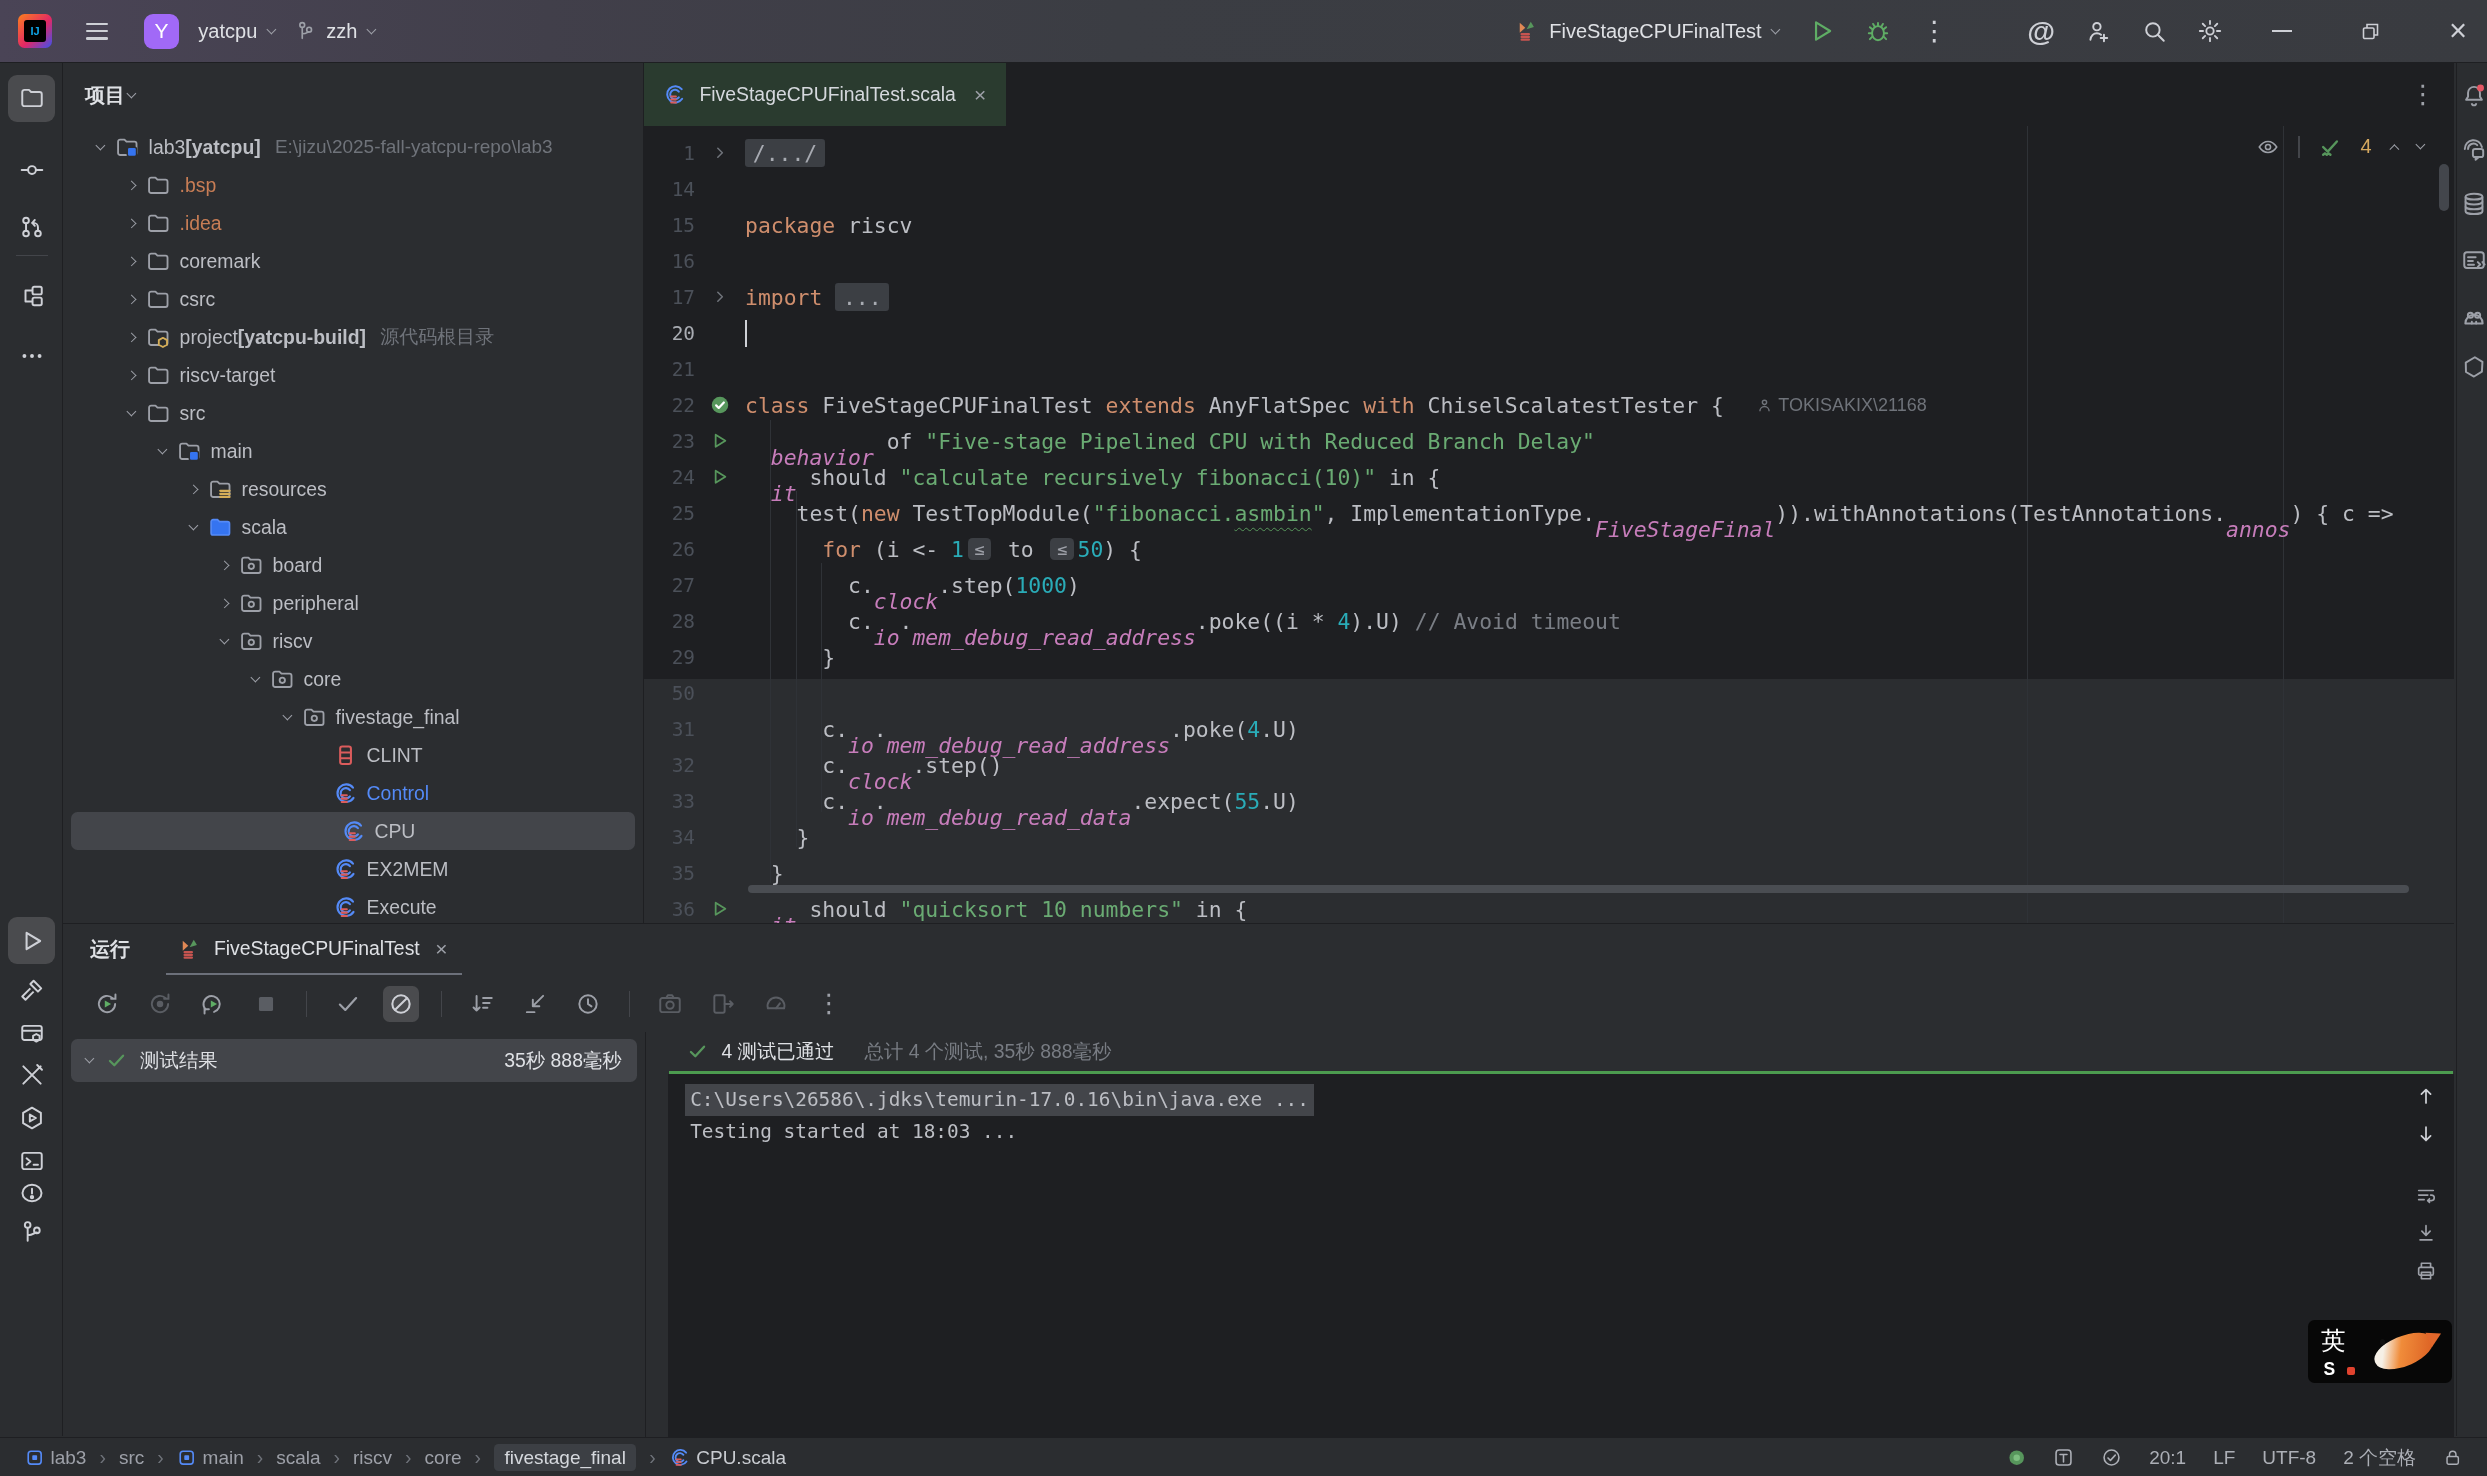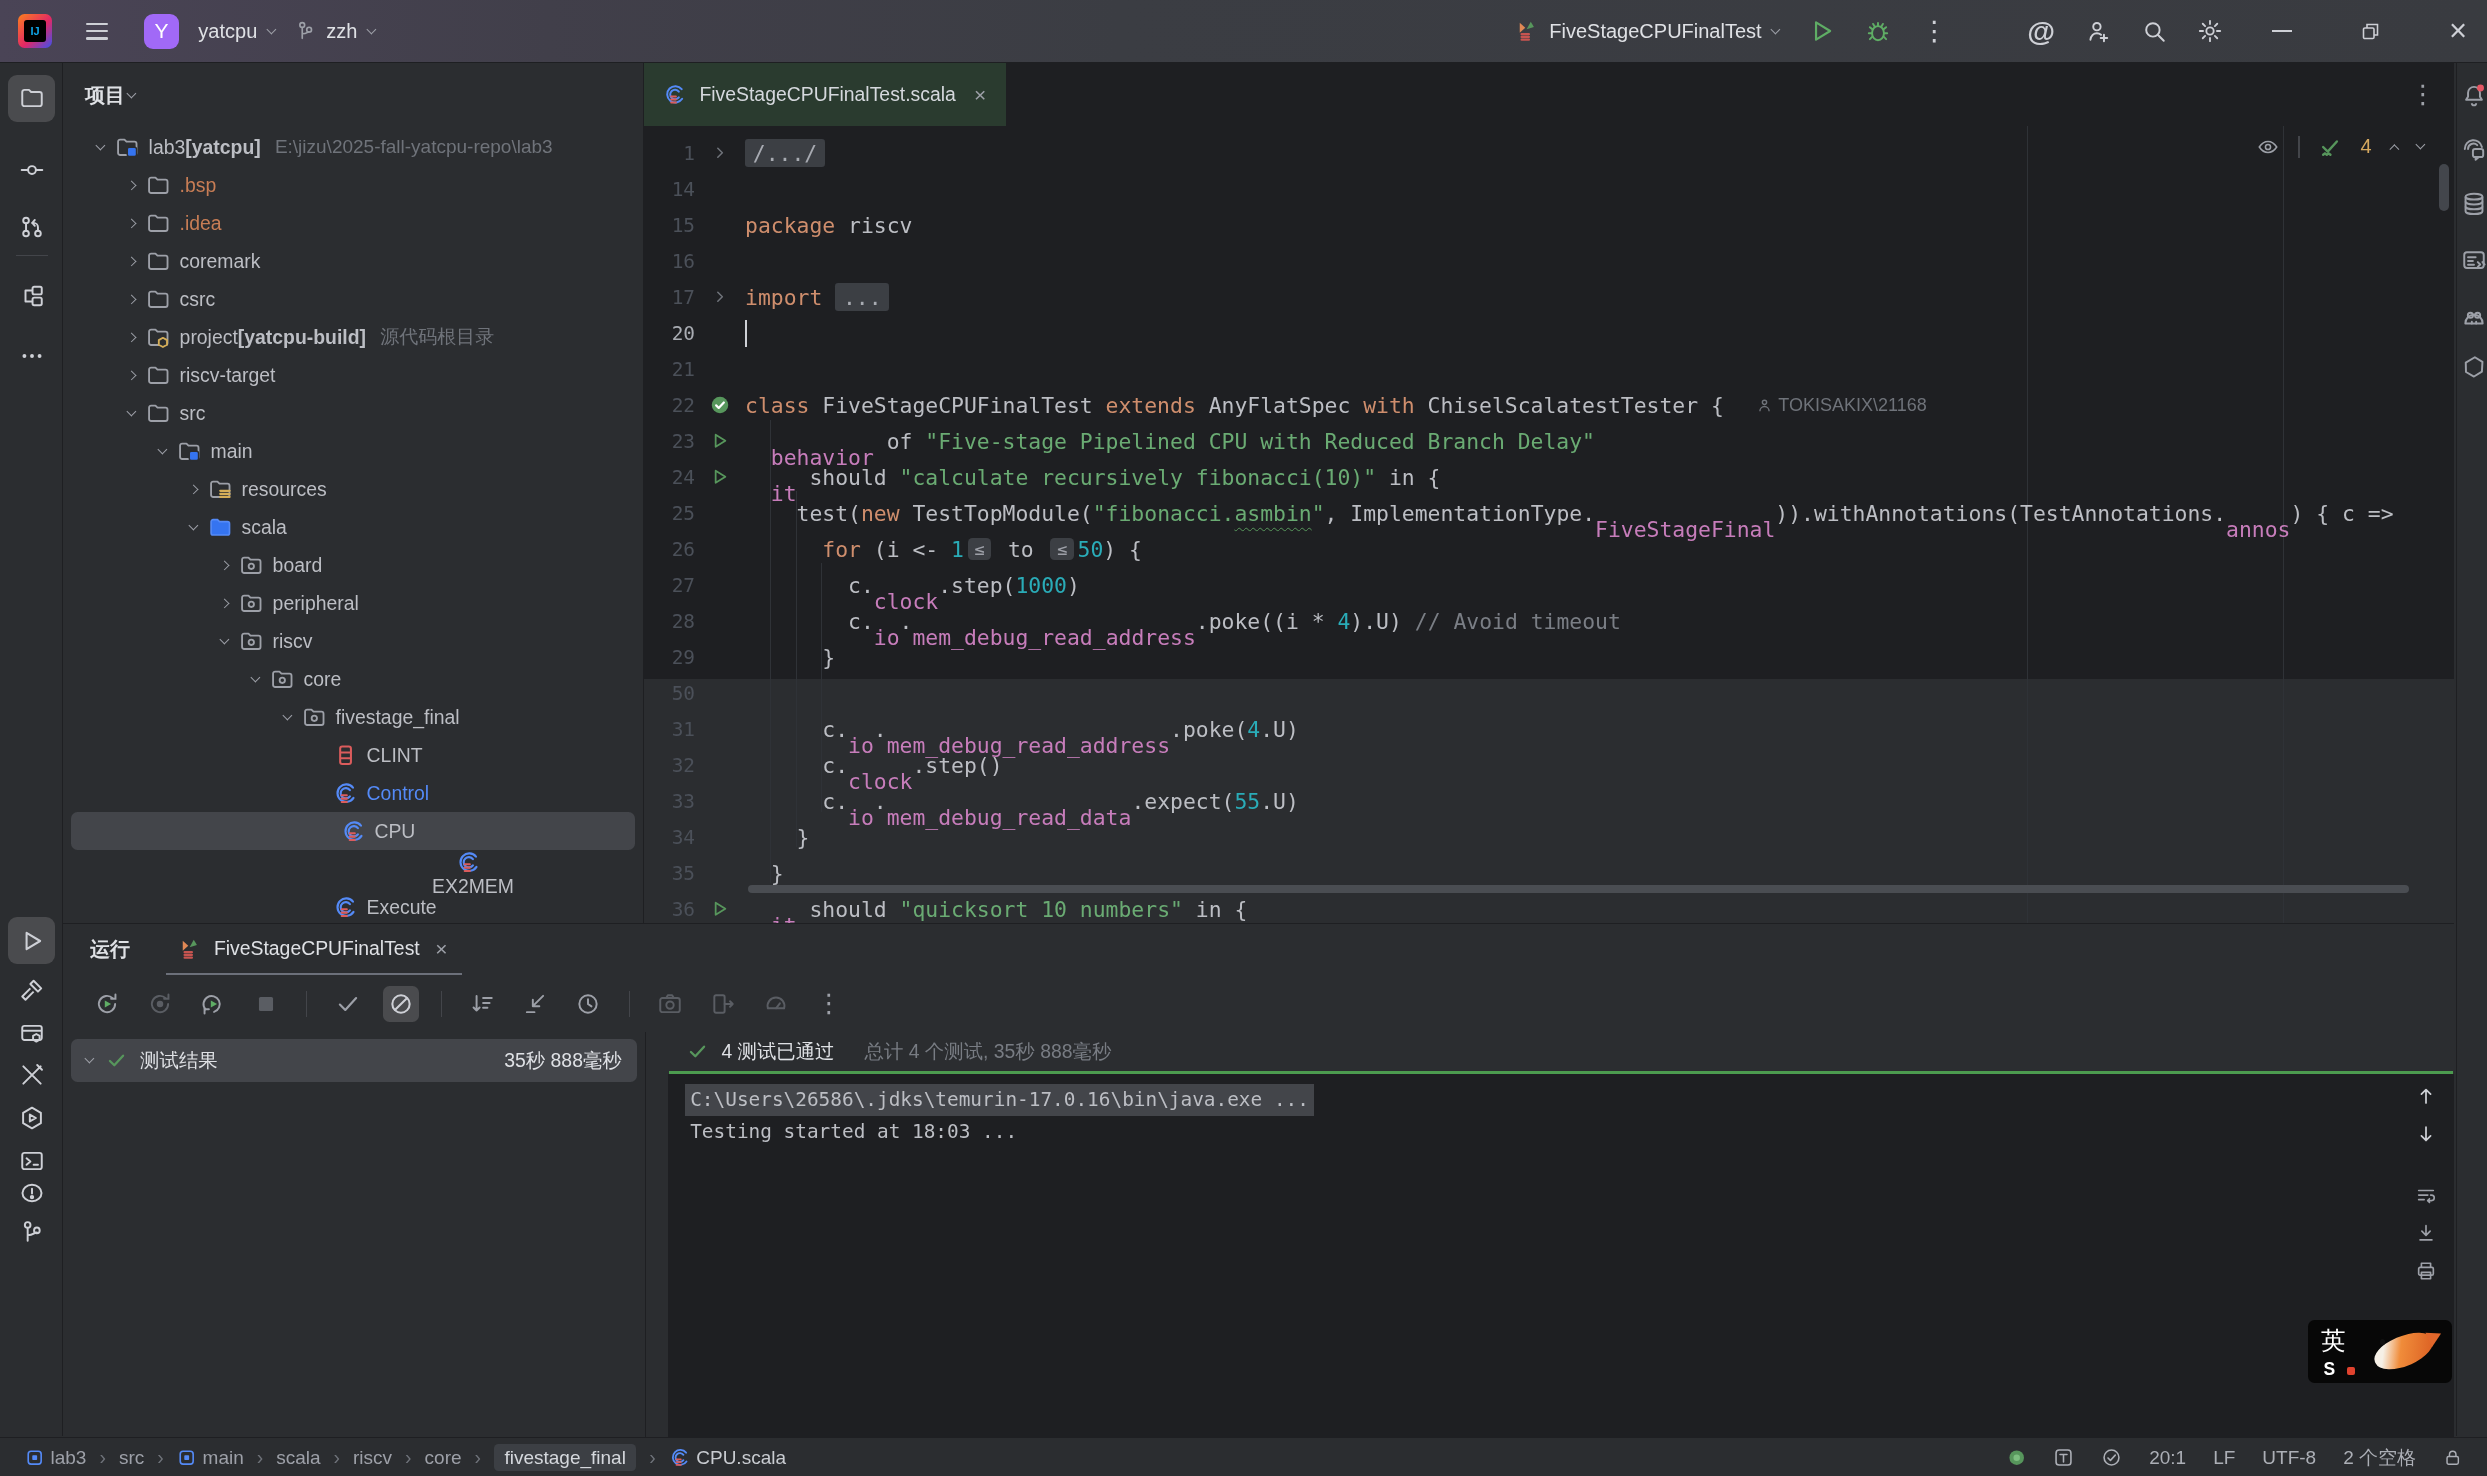--- a/index.html
+++ b/index.html
@@ -64,21 +64,21 @@
   .iguide{position:absolute;width:1.3px;background:#2F3237;}
   .code-line{height:36px;display:flex;align-items:center;}
   .ln{width:51px;text-align:right;color:#4B5059;font-size:19.4px;flex:none;font-family:"DejaVu Sans Mono","Liberation Mono",monospace;}
   .ln.cur{color:#A9ACB3;}
   .gut{width:50px;display:flex;justify-content:center;align-items:center;flex:none;}
   .src{font-family:"DejaVu Sans Mono","Liberation Mono",monospace;font-size:21.4px;white-space:pre;display:flex;align-items:center;}
   .tok-k{color:#CF8E6D;}
   .tok-s{color:#6AAB73;}
   .tok-su{color:#6AAB73;text-decoration:underline wavy #57965C 1.3px;text-underline-offset:5.8px;}
   .tok-n{color:#2AACB8;}
-  .tok-f{color:#C77DBB;margin-top:32px;}
+  .tok-f{color:#C77DBB;font-style:italic;margin-top:32px;}
   .tok-c{color:#7A7E85;}
   .tok-d{color:#BCBEC4;}
   .tok-fold{background:#3C3F44;color:#A8ABB2;border-radius:3.2px;padding:1.3px 7.8px;}
   .tok-chip{background:#3C3F44;color:#9DA0A8;border-radius:4.5px;padding:0.6px 6.5px;font-size:17px;margin:0 3.9px;}
   .tok-a{color:#6F737A;font-family:"Liberation Sans","DejaVu Sans",sans-serif;font-size:18px;margin-left:19.4px;display:inline-flex;align-items:center;gap:5.2px;}
   .tok-a i{font-style:normal;}
   .caret{display:inline-block;width:1.9px;height:27px;background:#CED0D6;margin-right:-1.9px;}
   #hscroll{position:absolute;left:104px;right:45px;bottom:30px;height:8.4px;background:#4A4D52;border-radius:4.5px;}
   #vscroll{position:absolute;right:5.2px;top:38px;width:9.7px;height:47px;background:#43464C;border-radius:5.2px;}
   #inspect{position:absolute;right:30px;top:9px;display:flex;align-items:center;gap:19.4px;}
@@ -550,21 +550,21 @@
         <span class="tree-slot"></span>
         <span class="tree-ic">
           <svg viewBox="0 0 24 24" fill="none" style="width: 24.6px; height: 24.6px;">
             <path d="M19.5 6.5a8.5 8.5 0 1 0 .5 10" stroke="#548AF7" stroke-width="2.1" stroke-linecap="round"></path>
             <path d="M16.5 9a5 5 0 1 0 0 6" stroke="#548AF7" stroke-width="2.1" stroke-linecap="round"></path>
             <path d="M8.5 14h5M8.5 17.2h5M8.5 20.4h5" stroke="#DB5C5C" stroke-width="2" stroke-linecap="round"></path>
           </svg>
         </span>
         <span>CPU</span>
       </div>
-      <div class="tree-row" style="padding-left: 240px; flex-direction: column;">
+      <div class="tree-row" style="padding-left: 240px;">
         <span class="tree-slot"></span>
         <span class="tree-ic">
           <svg viewBox="0 0 24 24" fill="none" style="width: 24.6px; height: 24.6px;">
             <path d="M19.5 6.5a8.5 8.5 0 1 0 .5 10" stroke="#548AF7" stroke-width="2.1" stroke-linecap="round"></path>
             <path d="M16.5 9a5 5 0 1 0 0 6" stroke="#548AF7" stroke-width="2.1" stroke-linecap="round"></path>
             <path d="M8.5 14h5M8.5 17.2h5M8.5 20.4h5" stroke="#DB5C5C" stroke-width="2" stroke-linecap="round"></path>
           </svg>
         </span>
         <span>EX2MEM</span>
       </div>

